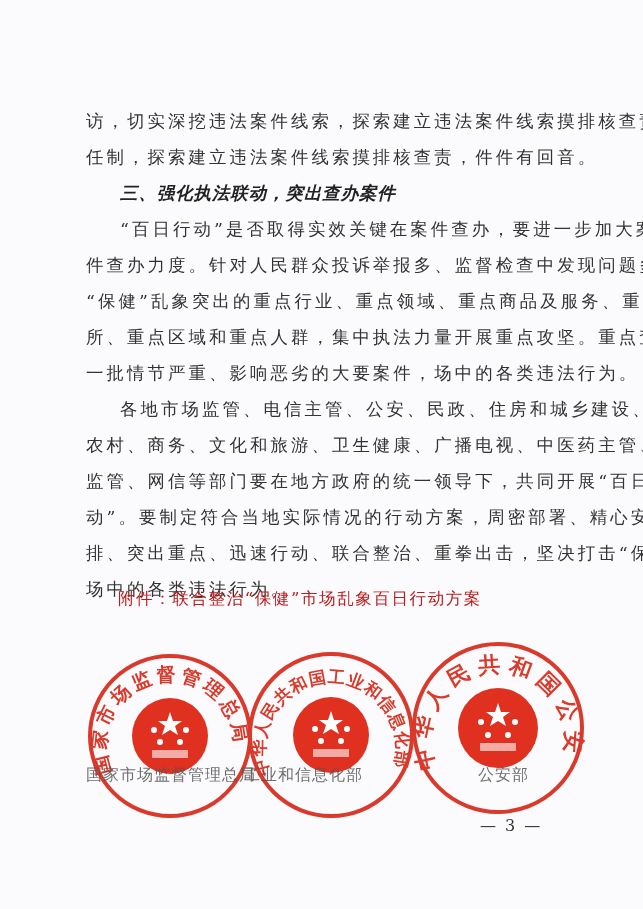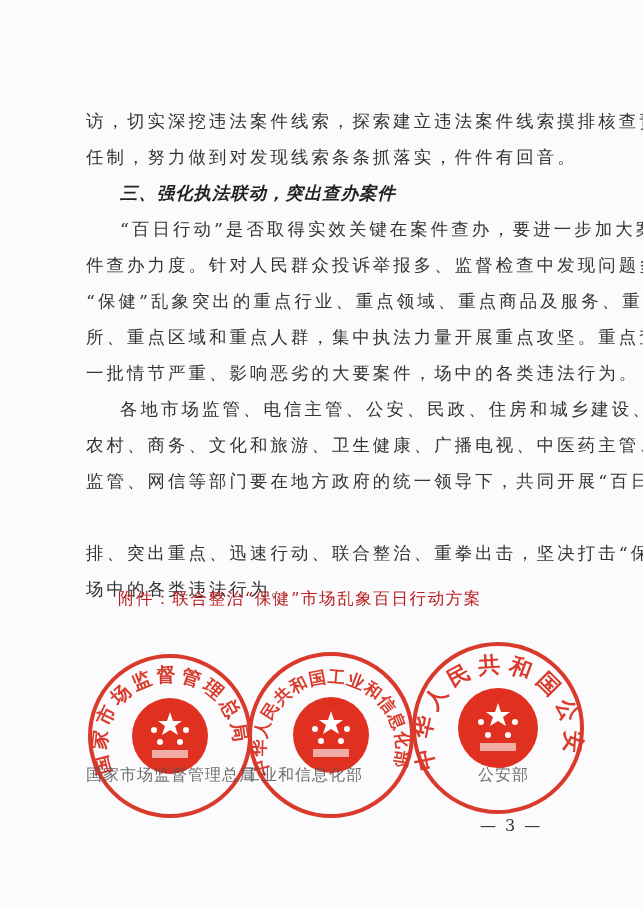--- a/index.html
+++ b/index.html
@@ -35,33 +35,34 @@
       position: absolute; left: 480px; top: 816px; font-size: 16px; color: #333;
       letter-spacing: 2px; white-space: nowrap;
     }
   </style>
 </head>
 <body>
 
 <div class="page">
 
   <div class="line" style="top:110px">访，切实深挖违法案件线索，探索建立违法案件线索摸排核查责</div>
-  <div class="line" style="top:146px">任制，努力做到对发现线索条条抓落实，件件有回音。</div>
+  <div class="line" style="top:146px">任制，探索建立违法案件线索摸排核查责，件件有回音。</div>
 
   <div class="heading" style="top:182px">三、强化执法联动，突出查办案件</div>
 
   <div class="line indent" style="top:218px;width:446px">“百日行动”是否取得实效关键在案件查办，要进一步加大案</div>
   <div class="line" style="top:254px">件查办力度。针对人民群众投诉举报多、监督检查中发现问题多、</div>
   <div class="line" style="top:290px">“保健”乱象突出的重点行业、重点领域、重点商品及服务、重点场</div>
   <div class="line" style="top:326px">所、重点区域和重点人群，集中执法力量开展重点攻坚。重点查办</div>
   <div class="line" style="top:362px">一批情节严重、影响恶劣的大要案件，场中的各类违法行为。</div>
 
   <div class="line indent" style="top:398px">各地市场监管、电信主管、公安、民政、住房和城乡建设、农业</div>
   <div class="line" style="top:434px">农村、商务、文化和旅游、卫生健康、广播电视、中医药主管、药品</div>
   <div class="line" style="top:470px">监管、网信等部门要在地方政府的统一领导下，共同开展“百日行</div>
+  <div class="line" style="top:506px">动”。要制定符合当地实际情况的行动方案，周密部署、精心安</div>
   <div class="line" style="top:542px">排、突出重点、迅速行动、联合整治、重拳出击，坚决打击“保健”市</div>
   <div class="line" style="top:578px">场中的各类违法行为。</div>
 
   <div class="attach" style="top:588px">附件：联合整治“保健”市场乱象百日行动方案</div>
 
   <svg class="seal" style="left:86px;top:652px" width="168" height="168" viewBox="0 0 168 168">
     <defs>
         <path id="arc1" d="M 26 120 A 64 64 0 1 1 142 120"></path>
       </defs>
     <circle cx="84" cy="84" r="80" fill="none" stroke="#d93a2b" stroke-width="4"></circle>

